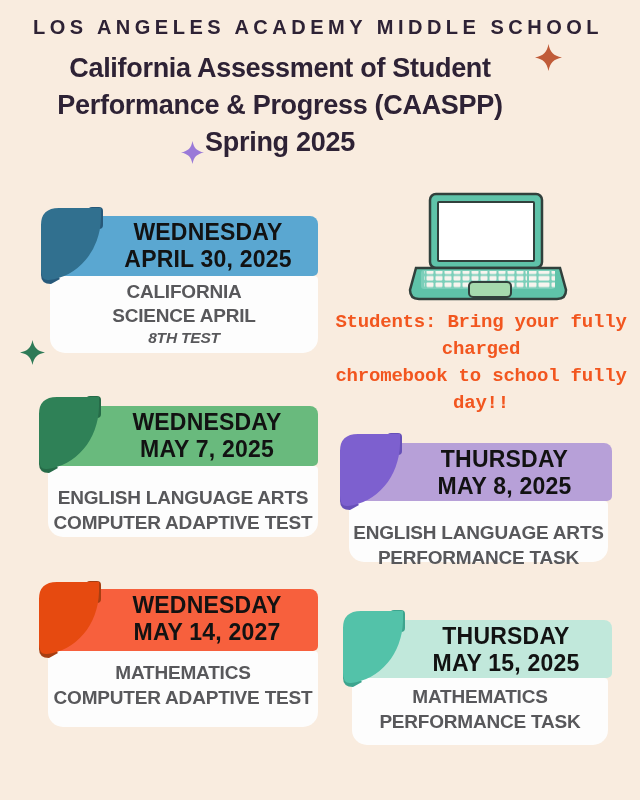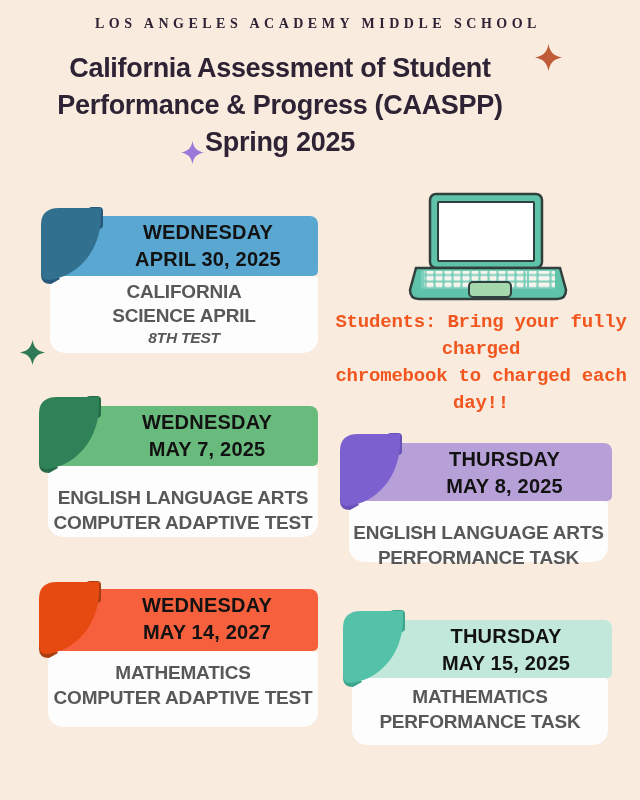--- a/index.html
+++ b/index.html
@@ -3,43 +3,43 @@
 <meta charset="utf-8">
 <style>
   html,body { margin:0; padding:0; }
   .page {
     position:relative; width:640px; height:800px;
     background:#f9ecdf; overflow:hidden;
     font-family:"Liberation Sans", sans-serif;
   }
   .school-name {
     position:absolute; top:16px; left:0; width:636px;
-    text-align:center; font-size:14px; font-weight:bold;
-    letter-spacing:4.5px; color:#2e2235;font-family:Liberation Serif, serif;
+    text-align:center; font-size:20px; font-weight:bold;
+    letter-spacing:4.5px; color:#2e2235;
   }
   .title-block {
     position:absolute; top:50px; left:0; width:560px;
     text-align:center; font-weight:800; font-size:27px;
     line-height:37px; color:#2e2235; letter-spacing:-0.3px;
   }
   .sparkle { position:absolute; }
   .laptop { position:absolute; left:408px; top:191px; }
   .chromebook-note {
     position:absolute; left:330px; top:309px; width:302px;
     text-align:center; font-size:19px; font-weight:bold;
     line-height:27px; letter-spacing:-0.2px;
   }
   .card { position:absolute; }
   .curl { position:absolute; left:0; top:0; z-index:3; }
   .band {
     position:absolute; left:10px; right:0; z-index:2;
     border-radius:5px 8px 5px 2px;
     text-align:center; padding:3px 8px 0 58px;
     box-sizing:border-box;
-    font-weight:800; font-size:20px; line-height:27px;
+    font-weight:800; font-size:23px; line-height:27px;
     letter-spacing:0.2px; color:#121212;
   }
   .card-body {
     position:absolute; left:12px; right:0; z-index:1;
     background:#fdfdfd; border-radius:4px 4px 15px 15px;
     text-align:center; box-sizing:border-box; padding-top:19px;
     font-weight:bold; font-size:19px; line-height:25px;
     letter-spacing:-0.2px;
   }
   .card-body.three-line { line-height:24px; padding-top:4px; }
@@ -80,21 +80,21 @@
     <rect x="30" y="11" width="96" height="59" rx="1" stroke="#31403c" stroke-width="2" fill="#ffffff"></rect>
     <path d="M8,77 L152,77 L158,99 Q158,108 149,108 L11,108 Q2,108 2,99 Z" stroke="#31403c" stroke-width="2.5" fill="#5fc3a9"></path>
     <rect x="13" y="79" width="134" height="19" rx="3" fill="#7ccfba"></rect>
     <rect x="16" y="80" width="103" height="17" fill="url(#keys)"></rect>
     <rect x="121" y="80" width="26" height="17" fill="url(#bigkeys)"></rect>
     <rect x="61" y="91" width="42" height="15" rx="4" stroke="#31403c" stroke-width="2" fill="#a5d9ad"></rect>
   </svg>
 
   <div class="chromebook-note" style="color: rgb(242, 86, 31); font-family: Liberation Mono, monospace;">
     <div>Students: Bring your fully charged</div>
-    <div>chromebook to charged each day!!</div>
+    <div>chromebook to school fully day!!</div>
   </div>
 
   <div class="card" style="left:38px; top:207px; width:280px; height:146px;">
     <svg class="curl" width="70" height="80" viewBox="0 0 70 80">
       <rect x="50" y="0" width="15" height="22" rx="4" fill="#27597a"></rect>
       <path d="M3,55 L3,68 Q3,77 13,77 L22,72 L10,58 Z" fill="#27597a"></path>
       <path d="M21,1 L63,1 L63,11 A57,64 0 0 1 11,73 Q3,74 3,63 L3,18 Q3,1 21,1 Z" fill="#31708f"></path>
     </svg>
     <div class="band" style="top: 9px; height: 60px; background: rgb(90, 167, 209); color: rgb(18, 18, 18);">
       <div>WEDNESDAY</div>

